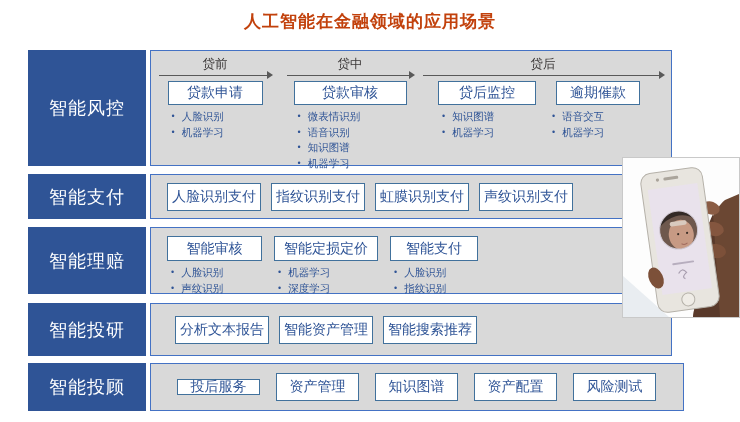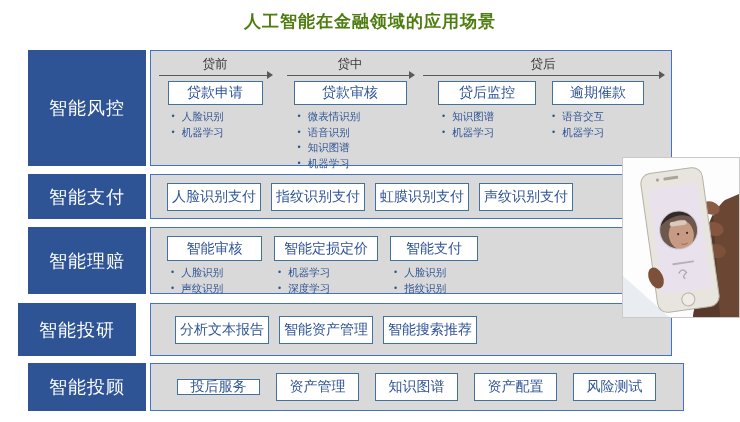--- a/index.html
+++ b/index.html
@@ -1,19 +1,19 @@
 <!DOCTYPE html>
 <html><head>
 <meta charset="utf-8">
 <style>
   html,body{margin:0;padding:0;background:#fff;}
   .canvas{position:relative;width:740px;height:422px;background:#fff;overflow:hidden;
     font-family:"Liberation Sans","DejaVu Sans",sans-serif;}
   .title{position:absolute;left:0;top:10px;width:740px;text-align:center;
-    font-size:17px;font-weight:bold;color:#4d7c0f;letter-spacing:1px;}
+    font-size:17px;font-weight:bold;color:#c2410c;letter-spacing:1px;}
   .lbl{position:absolute;background:#2F5496;color:#fff;display:flex;align-items:center;
     justify-content:center;font-size:18px;letter-spacing:1px;}
   .panel{position:absolute;background:#D9D9D9;border:1.5px solid #4472C4;box-sizing:border-box;}
   .wbox{background:#fff;border:1.3px solid #41719C;color:#2F5496;display:flex;align-items:center;
     justify-content:center;font-size:14px;box-sizing:border-box;white-space:nowrap;}
   .boxflex{display:flex;align-items:center;height:100%;}
   .bullets{list-style:none;margin:4px 0 0 4px;padding:0;font-size:10.5px;color:#2F5496;line-height:14.5px;}
   .bullets li::before{content:"•";margin-right:7px;font-size:9px;position:relative;top:-1px;}
   .tl-group{position:absolute;top:5px;}
   .tl-head{display:block;text-align:center;font-size:12.5px;color:#3B3838;}
@@ -67,21 +67,21 @@
           <div class="tl-line"></div>
           <div class="tl-items">
             <div class="col" style="width: 98px;">
               <div class="wbox" style="width: 98px; height: 24px;">贷后监控</div>
               <ul class="bullets">
                 <li>知识图谱</li>
                 <li>机器学习</li>
               </ul>
             </div>
             <div class="col" style="width: 100px;">
-              <div class="wbox" style="width: 92px; height: 24px;">逾期催款</div>
+              <div class="wbox" style="width: 84px; height: 24px;">逾期催款</div>
               <ul class="bullets">
                 <li>语音交互</li>
                 <li>机器学习</li>
               </ul>
             </div>
           </div>
         </div>
       </div>
       <div class="lbl" style="left: 28px; top: 174px; width: 118px; height: 45px;">智能支付</div>
       <div class="panel" style="left: 150px; top: 174px; width: 522px; height: 45px;">
@@ -111,21 +111,21 @@
           </div>
           <div class="col" style="width: 88px;">
             <div class="wbox" style="width: 88px; height: 25px;">智能支付</div>
             <ul class="bullets">
               <li>人脸识别</li>
               <li>指纹识别</li>
             </ul>
           </div>
         </div>
       </div>
-      <div class="lbl" style="left: 18px; top: 303px; width: 118px; height: 53px;">智能投研</div>
+      <div class="lbl" style="left: 28px; top: 303px; width: 118px; height: 53px;">智能投研</div>
       <div class="panel" style="left: 150px; top: 303px; width: 522px; height: 53px;">
         <div class="boxflex" style="padding-left: 24px; gap: 10px;">
           <div class="wbox" style="width: 94px; height: 28px;">分析文本报告</div>
           <div class="wbox" style="width: 94px; height: 28px;">智能资产管理</div>
           <div class="wbox" style="width: 94px; height: 28px;">智能搜索推荐</div>
         </div>
       </div>
       <div class="lbl" style="left: 28px; top: 363px; width: 118px; height: 48px;">智能投顾</div>
       <div class="panel" style="left: 150px; top: 363px; width: 534px; height: 48px;">
         <div class="boxflex" style="padding-left: 26px; gap: 16px;">

